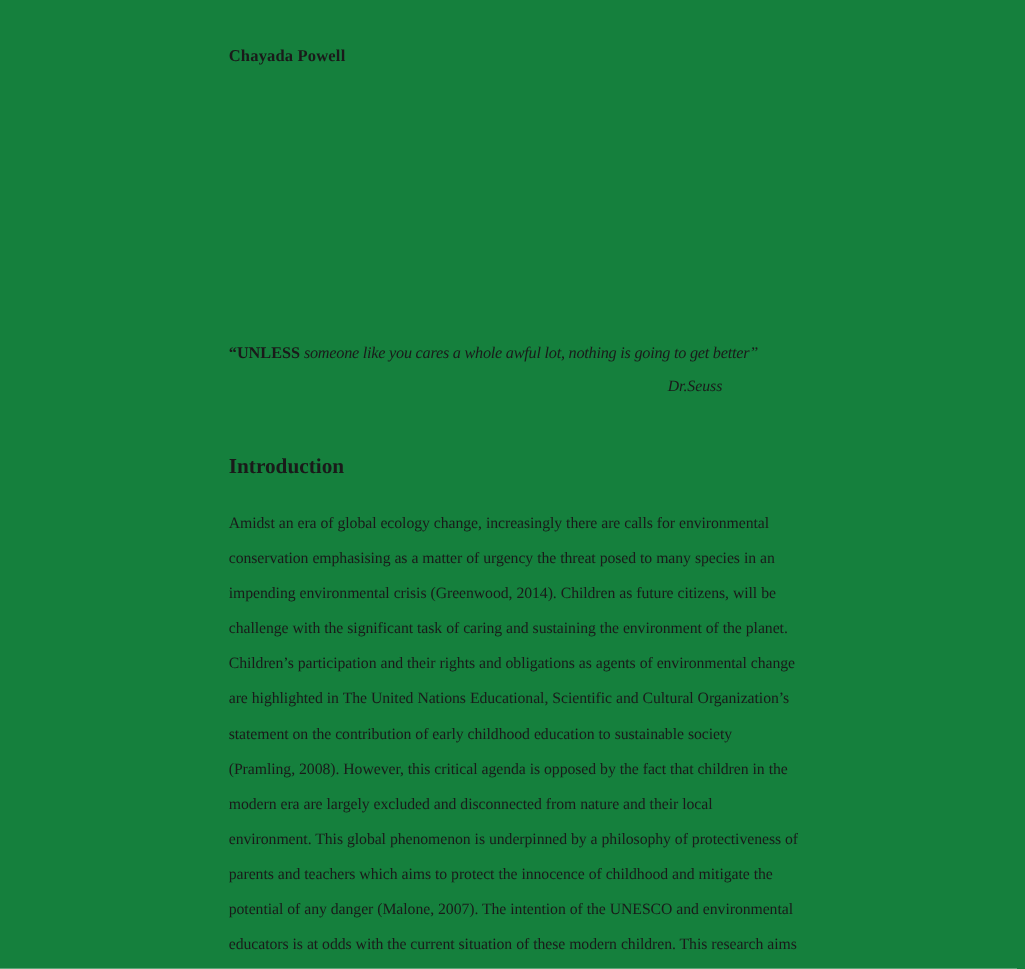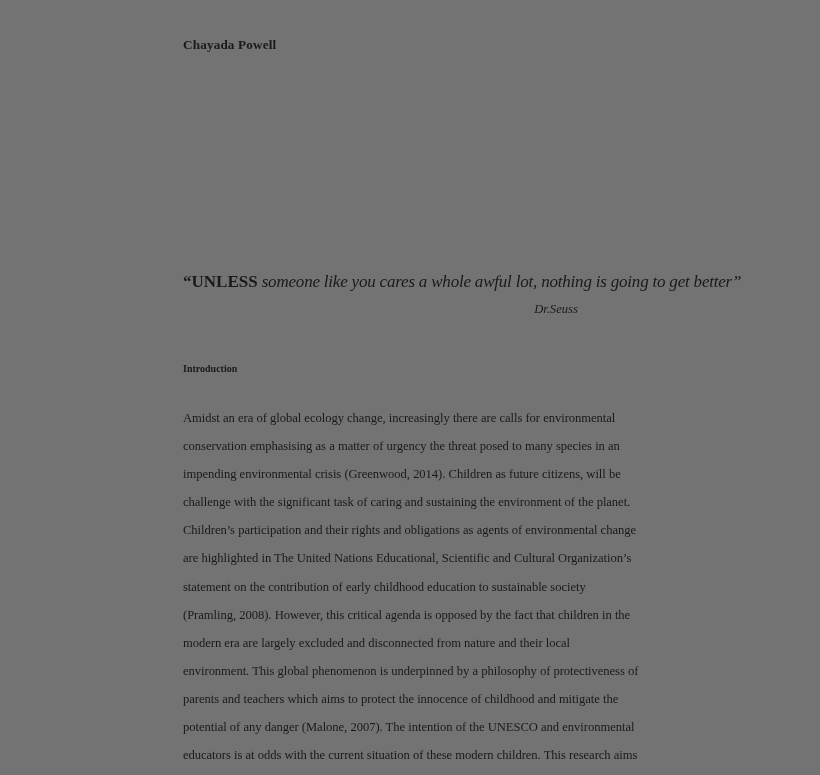--- a/index.html
+++ b/index.html
@@ -14,21 +14,21 @@
     color: #1a1a1a;
     overflow: hidden;
     position: relative;
   }
   .page {
     position: absolute;
     left: 0;
     top: 0;
     width: 820px;
     height: 775px;
-    background: #737373;
+    background: #15803d;
   }
   .content {
     position: absolute;
     left: 183px;
     top: 0;
     width: 456px;
   }
   .author {
     position: absolute;
     left: 0;
@@ -54,21 +54,21 @@
   .title-line.indent {
     padding-left: 4px;
   }
   .quote-block {
     position: absolute;
     left: 0;
     top: 270px;
     width: 460px;
   }
   .quote-line {
-    font-size: 17px;
+    font-size: 13px;
     line-height: 24px;
     white-space: nowrap;
   }
   .quote-lead {
     font-weight: bold;
     font-style: normal;
   }
   .quote-body {
     font-style: italic;
     letter-spacing: -0.2px;
@@ -78,21 +78,21 @@
     font-size: 12.6px;
     text-align: center;
     padding-left: 286px;
     line-height: 30px;
   }
   .section-heading {
     position: absolute;
     left: 0;
     top: 363px;
     font-weight: bold;
-    font-size: 10px;
+    font-size: 17px;
     white-space: nowrap;
   }
   .body-paragraph {
     position: absolute;
     left: 0;
     top: 404px;
     width: 456px;
     font-size: 12.6px;
     line-height: 28.1px;
     text-align: left;

